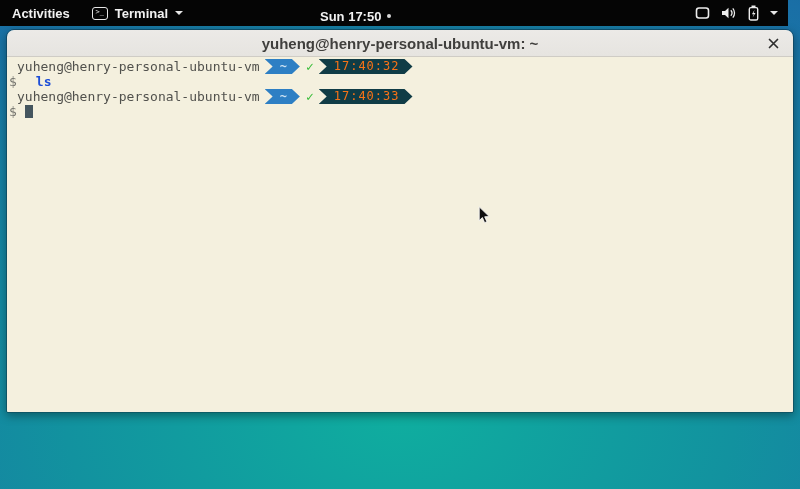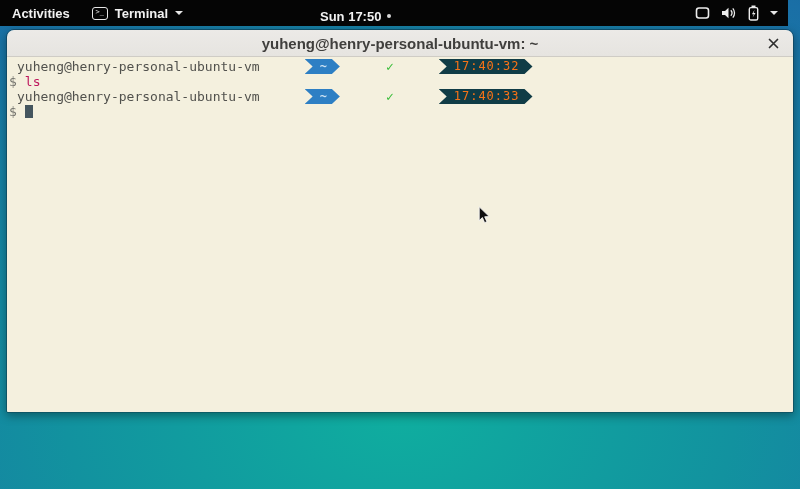--- a/index.html
+++ b/index.html
@@ -66,33 +66,33 @@
     position: absolute; right: 9px; top: 0; height: 100%; width: 22px;
     display: flex; align-items: center; justify-content: center;
   }
   .term-body {
     height: 356px; background: #f4f0de;
     padding: 2px 0 0 2px;
     font-family: "DejaVu Sans Mono", monospace; font-size: 13px;
     color: #50504c;
   }
   .term-line { height: 15px; display: flex; align-items: center; white-space: pre; }
-  .prompt-line { padding-left: 8px; gap: 40px; }
+  .prompt-line { padding-left: 8px; }
   .host { color: #51514d; }
   .pl-seg {
     display: inline-flex; align-items: center; height: 15px;
     padding: 0 13px 0 15px; font-size: 12px; line-height: 15px;
     clip-path: polygon(0 0, calc(100% - 8px) 0, 100% 50%,
                        calc(100% - 8px) 100%, 0 100%, 8px 50%);
   }
   .pl-blue { background: #2d7fc4; color: #cde2f3; margin-left: 5px; font-weight: 700; }
   .pl-check { color: #3bbd3b; font-weight: 700; font-size: 13px; padding: 0 5px 0 6px; }
   .pl-dark { background: #103c46; color: #f97316; letter-spacing: 1px; }
   .dollar { color: #74746e; }
-  .cmd { color: #be185d; margin-left: 8px; }
+  .cmd { color: #1d4ed8; margin-left: 19px; font-weight: bold; }
   .listing-line { color: #2ba5a5; }
   .block-cursor { width: 8px; height: 13px; background: #44555e; margin-left: 8px; display: inline-block; }
 
   
   .mouse-cursor { position: absolute; left: 478px; top: 206px; z-index: 50; pointer-events: none; }
 </style>
 </head>
 <body>
 
 <div class="desktop"></div>

